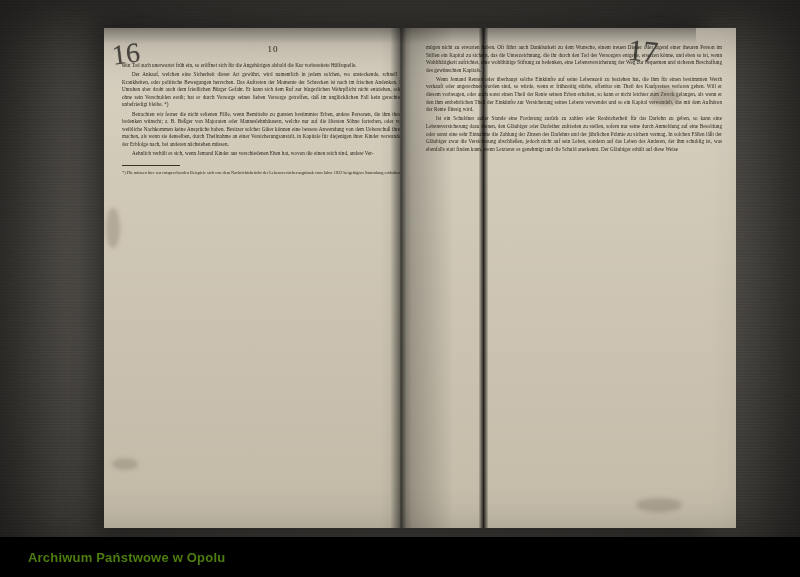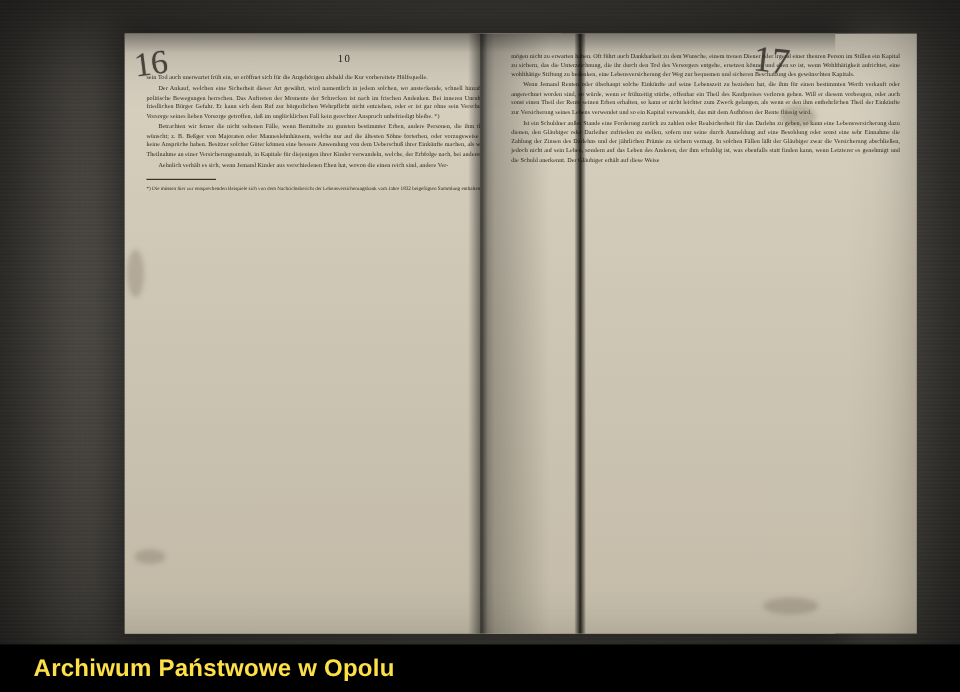--- a/index.html
+++ b/index.html
@@ -47,21 +47,20 @@
     box-shadow: 0 0 26px 10px rgba(0,0,0,0.45);
   }
   .page {
     position: absolute;
     top: 0;
     width: 336px;
     height: 500px;
     background:
       linear-gradient(90deg, rgba(0,0,0,0.06), rgba(0,0,0,0) 12%),
       linear-gradient(180deg, #d6cfbe 0%, #cdc5b3 40%, #c3bba8 100%);
-    padding-left: 28px;
   }
   .page.left {
     left: 0;
     background:
       linear-gradient(270deg, rgba(0,0,0,0.22), rgba(0,0,0,0) 18%),
       linear-gradient(180deg, #d8d1c1 0%, #cec6b4 45%, #c2baa7 100%);
   }
   .page.right {
     left: 296px;
     background:
@@ -177,23 +176,23 @@
     position: absolute;
     left: 0;
     bottom: 0;
     width: 800px;
     height: 40px;
     background: #000;
     display: flex;
     align-items: center;
   }
   .footer-text {
-    color: #fde047;
+    color: #4d7c0f;
     font-family: "Liberation Sans", sans-serif;
-    font-size: 20px;
+    font-size: 13px;
     font-weight: bold;
     margin-left: 28px;
     letter-spacing: 0.2px;
   }
 
   
   .vignette {
     position: absolute;
     inset: 0;
     pointer-events: none;

